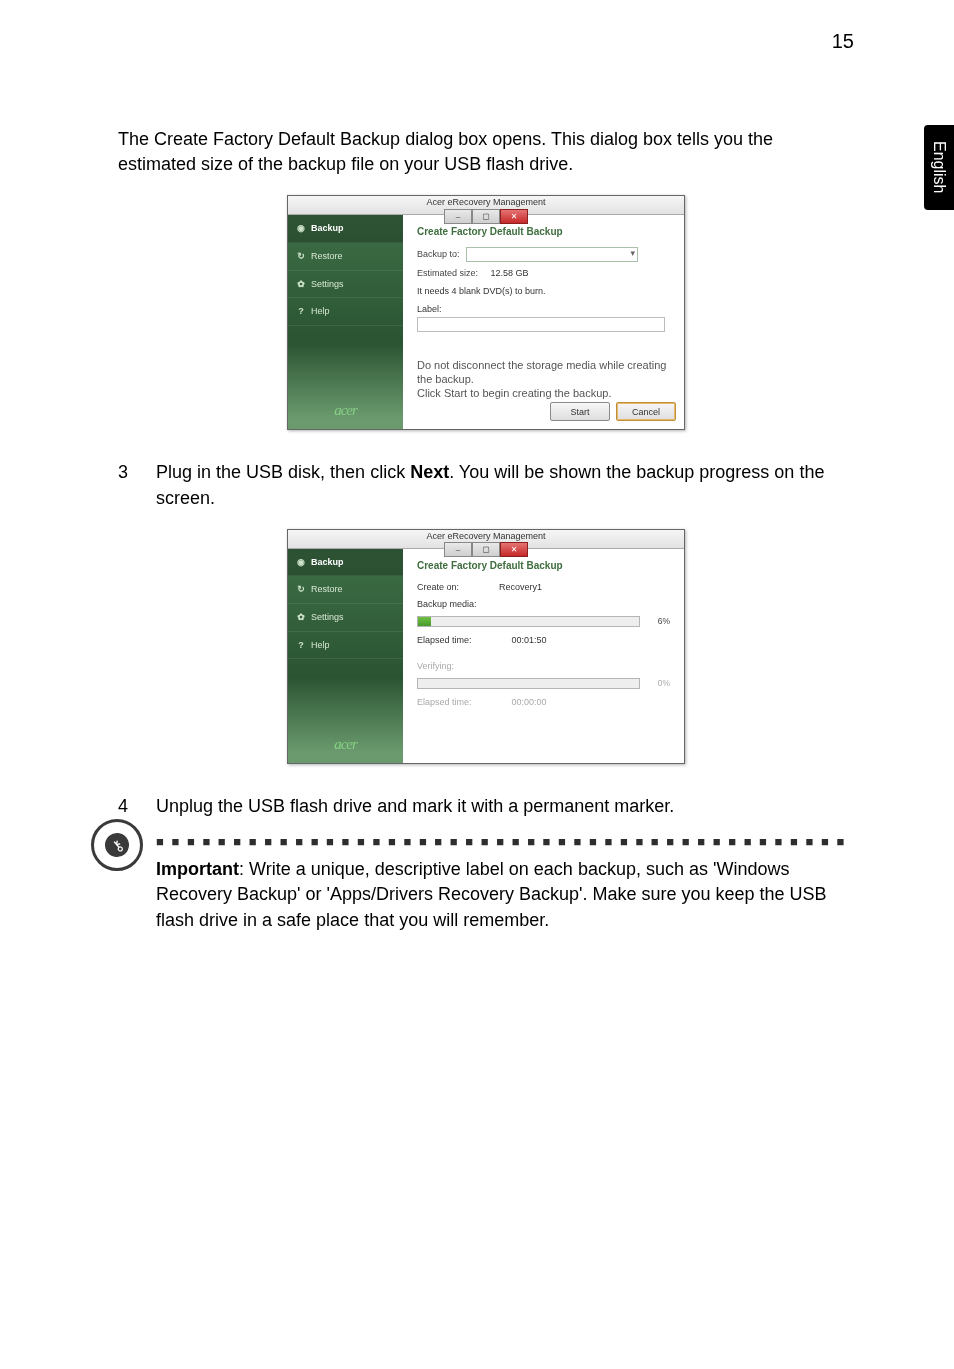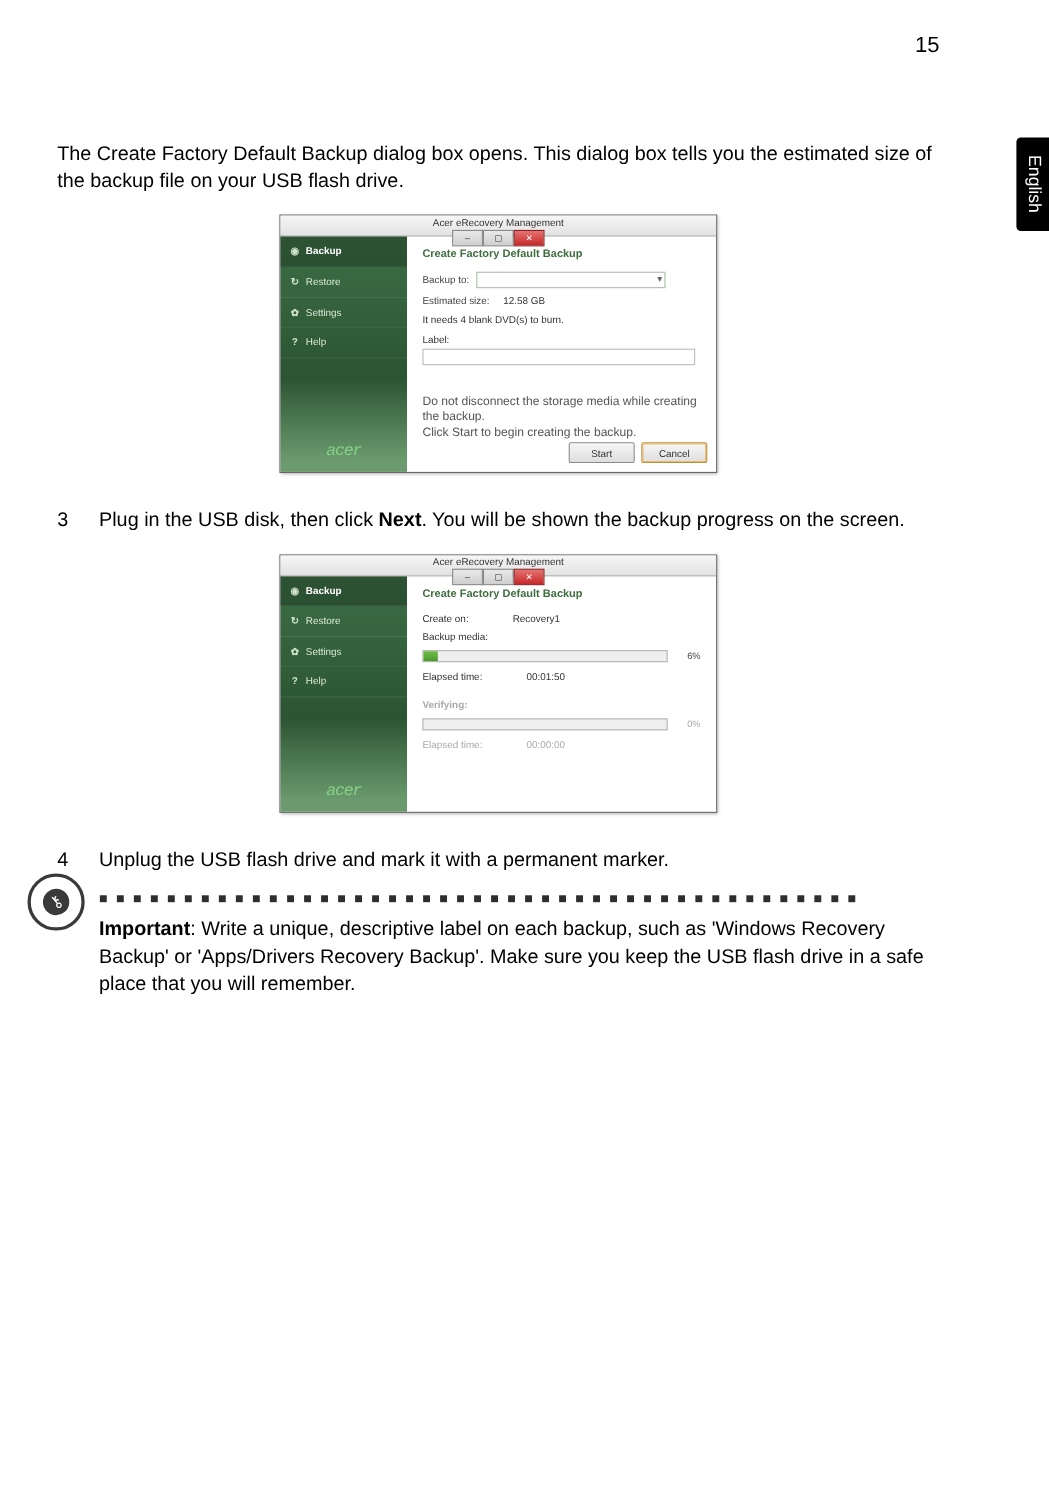--- a/index.html
+++ b/index.html
@@ -25,21 +25,21 @@
     height: 85px;
     display: flex;
     align-items: center;
     justify-content: center;
     writing-mode: vertical-rl;
     font-size: 16px;
     border-top-left-radius: 4px;
     border-bottom-left-radius: 4px;
   }
   .content {
-    padding: 50px 100px 40px 52px;
+    padding: 50px 100px 40px 118px;
     font-size: 18px;
     line-height: 1.4;
   }
   .para { margin: 14px 0; }
   .step {
     display: flex;
     gap: 28px;
     margin-top: 30px;
   }
   .step-num { flex: 0 0 auto; }
@@ -108,21 +108,21 @@
     color: #fff;
     font-weight: bold;
   }
   .sb-spacer { flex: 1; }
   .sb-logo {
     color: #86d085;
     font-size: 15px;
     font-style: italic;
     text-align: center;
     padding: 6px 0 8px;
-    font-family: Liberation Mono, monospace;
+    font-family: Liberation Serif, serif;
     letter-spacing: -1px;
   }
   .sb-ico {
     width: 10px; height: 10px;
     display: inline-flex;
     align-items: center;
     justify-content: center;
     color: #cfe3cb;
     font-weight: bold;
     font-size: 9px;
@@ -348,21 +348,21 @@
           <div class="progress-line">
             <div class="progress-bar">
               <div class="progress-fill" style="width:6%"></div>
             </div>
             <div class="pct">6%</div>
           </div>
           <div class="kv field-row">
             <span>Elapsed time:</span>
             <span>00:01:50</span>
           </div>
-          <div class="field-row greytxt" style="margin-top:14px;font-weight:bold;">Verifying:</div>
+          <div class="field-row greytxt" style="margin-top:14px;">Verifying:</div>
           <div class="progress-line">
             <div class="progress-bar"></div>
             <div class="pct greytxt">0%</div>
           </div>
           <div class="kv field-row greytxt">
             <span>Elapsed time:</span>
             <span>00:00:00</span>
           </div>
         </div>
       </div>

